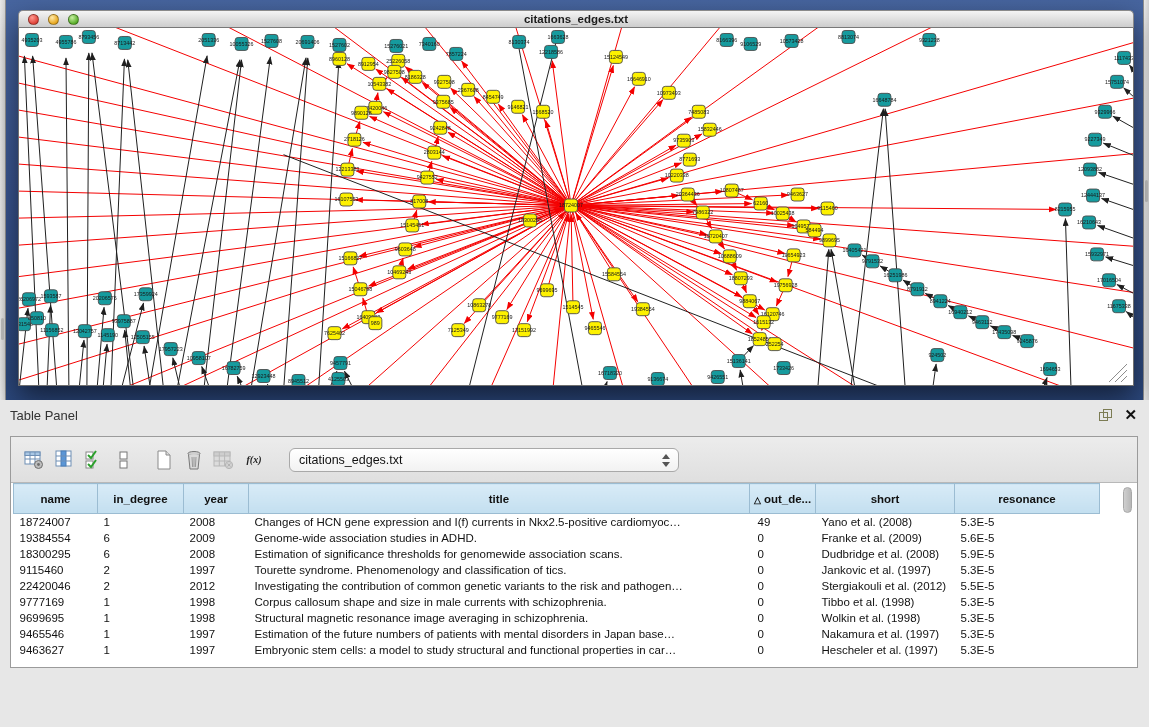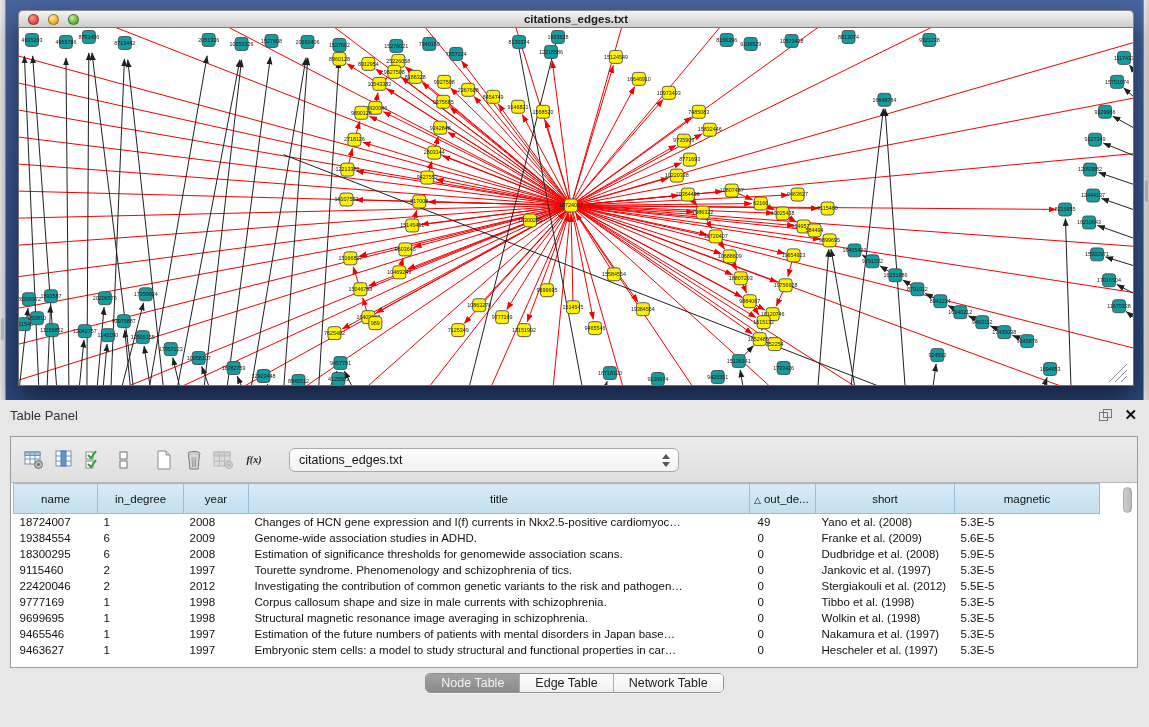--- a/index.html
+++ b/index.html
@@ -54,21 +54,21 @@
   .table-select { position:absolute; left:278px; top:11px; width:390px; height:24px;
     background:linear-gradient(#ffffff,#f2f2f2); border:1px solid #a9a9a9; border-radius:6px;
     font-size:12.5px; color:#111; line-height:22px; padding-left:9px; }
   .stepper { position:absolute; right:7px; top:4px; width:11px; height:15px; }
   .stepper:before { content:""; position:absolute; left:2px; top:1px; border-left:4px solid transparent; border-right:4px solid transparent; border-bottom:5px solid #555; }
   .stepper:after  { content:""; position:absolute; left:2px; bottom:1px; border-left:4px solid transparent; border-right:4px solid transparent; border-top:5px solid #555; }
 
   .table-wrap { position:absolute; left:0; top:46px; width:1126px; height:184px; background:#fff; overflow:hidden; }
   table.data { border-collapse:collapse; table-layout:fixed; width:1086px; margin-left:2px; }
   table.data th { height:30px; background:linear-gradient(#d8ebf7,#c3dff0); border:1px solid #9bbcd2;
-    font-weight:normal; font-size:11.5px; color:#111; padding:4px 4px; white-space:nowrap; overflow:hidden; }
+    font-weight:bold; font-size:11.5px; color:#111; padding:4px 4px; white-space:nowrap; overflow:hidden; }
   table.data td { height:16px; font-size:11.5px; color:#111; padding:0 6px; white-space:nowrap; overflow:hidden; border:none; }
   table.data td.c-out { padding-left:8px; }
   .sort-glyph { font-size:9px; margin-right:3px; }
   .vscroll { position:absolute; right:5px; top:50px; width:9px; height:176px; }
   .vscroll .thumb { width:9px; height:26px; background:linear-gradient(90deg,#cfcfcf,#b8b8b8); border:1px solid #a8a8a8; border-radius:5px; }
 
   .tabs-row { position:absolute; left:0; top:273px; width:100%; display:flex; justify-content:center; }
   .seg { display:flex; border:1px solid #8f8f8f; border-radius:5px; overflow:hidden; background:#fdfdfd; height:20px;
     box-shadow:0 1px 1px rgba(255,255,255,.7); }
   .seg-btn { padding:0 15px; line-height:19px; font-size:12.5px; color:#222; border-left:1px solid #adadad; background:linear-gradient(#ffffff,#f0f0f0); }
@@ -949,21 +949,21 @@
             <col style="width:145px">
         </colgroup>
         <thead id="tbl-head">
             <tr>
               <th>name</th>
               <th>in_degree</th>
               <th>year</th>
               <th>title</th>
               <th style="text-align: left;"><span class="sort-glyph">△</span>out_de...</th>
               <th>short</th>
-              <th>magnetic</th>
+              <th>resonance</th>
             </tr>
           </thead>
         <tbody id="tbl-body">
             <tr>
               <td>18724007</td>
               <td>1</td>
               <td>2008</td>
               <td>Changes of HCN gene expression and I(f) currents in Nkx2.5-positive cardiomyoc…</td>
               <td class="c-out">49</td>
               <td>Yano et al. (2008)</td>
@@ -984,21 +984,21 @@
               <td>2008</td>
               <td>Estimation of significance thresholds for genomewide association scans.</td>
               <td class="c-out">0</td>
               <td>Dudbridge et al. (2008)</td>
               <td>5.9E-5</td>
             </tr>
             <tr>
               <td>9115460</td>
               <td>2</td>
               <td>1997</td>
-              <td>Tourette syndrome. Phenomenology and schizophrenia of tics.</td>
+              <td>Tourette syndrome. Phenomenology and classification of tics.</td>
               <td class="c-out">0</td>
               <td>Jankovic et al. (1997)</td>
               <td>5.3E-5</td>
             </tr>
             <tr>
               <td>22420046</td>
               <td>2</td>
               <td>2012</td>
               <td>Investigating the contribution of common genetic variants to the risk and pathogen…</td>
               <td class="c-out">0</td>
@@ -1042,21 +1042,14 @@
               <td>5.3E-5</td>
             </tr>
           </tbody>
       </table>
     </div>
     <div class="vscroll">
         <div class="thumb"></div>
       </div>
   </div>
 
-  <div class="tabs-row">
-    <div class="seg" id="seg-tabs">
-        <span class="seg-btn selected">Node Table</span>
-        <span class="seg-btn">Edge Table</span>
-        <span class="seg-btn">Network Table</span>
-      </div>
-  </div>
 
 </div>
 
 </body></html>

